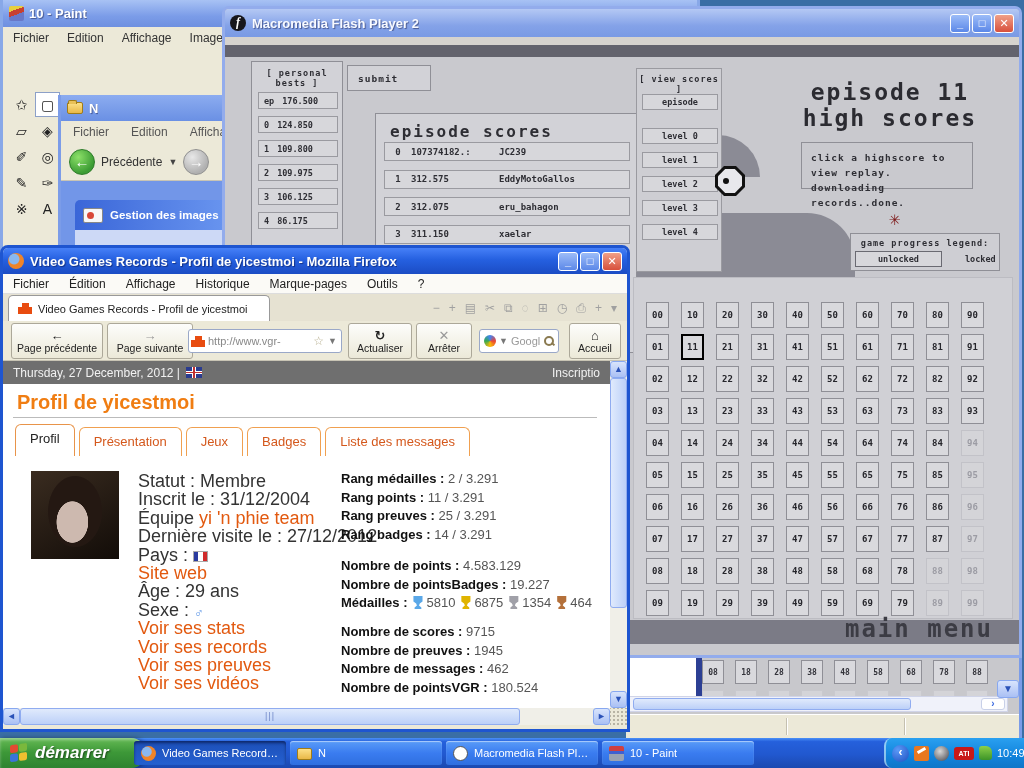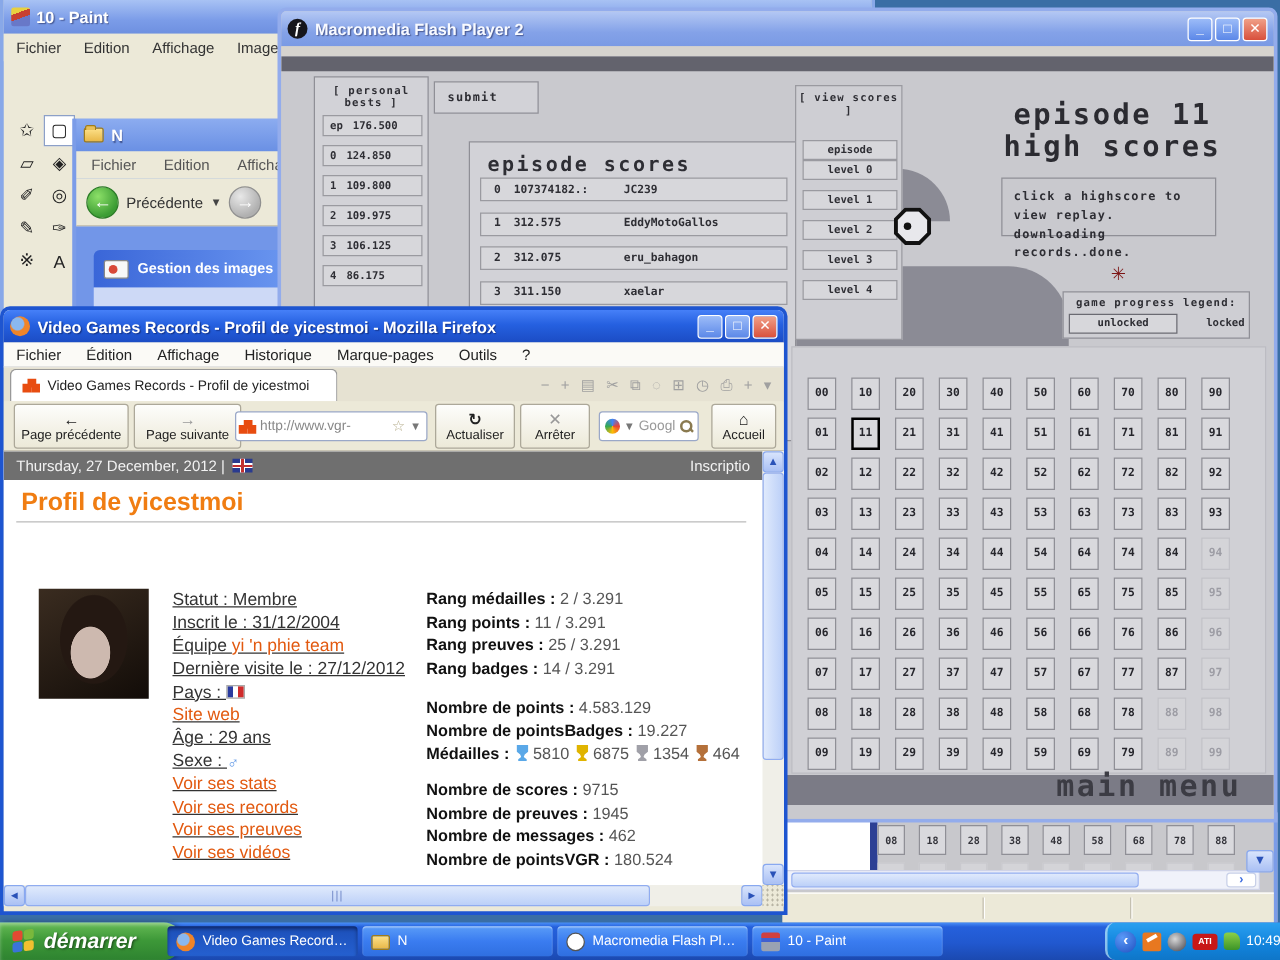--- a/index.html
+++ b/index.html
@@ -157,21 +157,21 @@
   .vgr-heading{left:14px;top:30px;font-size:20px;font-weight:bold;color:#f07d12;}
   .heading-rule{left:10px;top:56px;width:584px;height:1px;background:#bbb;}
   .ptabs{left:12px;top:64px;display:flex;gap:4px;align-items:flex-end;height:31px;}
   .ptab{border:1px solid #f0a050;border-bottom:none;border-radius:6px 6px 0 0;background:#fff;color:#d4581c;
     font-size:13px;padding:6px 14px 7px 14px;}
   .ptab.active{color:#222;padding-bottom:10px;border-color:#e8944a;}
   .avatar{left:28px;top:110px;width:88px;height:88px;background:
     radial-gradient(ellipse 26px 34px at 47% 58%,#cdb9af 0 60%,rgba(0,0,0,0) 62%),
     radial-gradient(ellipse 38px 50px at 50% 46%,#241812 0 70%,rgba(0,0,0,0) 72%),
     linear-gradient(150deg,#3a2c20,#120c08);}
-  .pline{position:absolute;left:135px;font-size:14px;color:#333;white-space:nowrap;text-decoration:underline;}
+  .pline{position:absolute;left:135px;font-size:18px;color:#333;white-space:nowrap;}
   .plink{color:#e2590f;text-decoration:none;}
   .picon{display:inline-block;vertical-align:-1px;}
   .picon.flag-fr{width:15px;height:11px;background:linear-gradient(90deg,#2a3b9f 0 33%,#fff 33% 66%,#d02b2b 66% 100%);border:1px solid #aaa;}
   .picon.male-symbol::after{content:"♂";color:#6b9fe8;font-weight:bold;font-size:13px;}
   .stat-line{position:absolute;left:338px;font-size:13px;color:#555;white-space:nowrap;}
   .stat-line b{color:#111;}
   .trophy{display:inline-block;width:13px;height:13px;vertical-align:-2px;margin:0 2px 0 4px;
     clip-path:polygon(15% 0,85% 0,85% 42%,64% 58%,58% 74%,76% 88%,76% 100%,24% 100%,24% 88%,42% 74%,36% 58%,15% 42%);}
   .ff-vscroll{position:absolute;right:0px;top:113px;width:17px;height:347px;background:#f0efe8;}
   .ff-hscroll{position:absolute;left:0;top:460px;width:624px;height:17px;background:#f0efe8;}
@@ -391,21 +391,21 @@
               <span class="es-score">311.150</span>
               <span>xaelar</span>
             </div>
 
         </div>
       </div>
 
       <div class="abs vs-panel">
         <div class="vs-header px">[ view scores ]</div>
         <div>
-          <div class="vs-btn" style="top: 43px;">episode</div>
+          <div class="vs-btn" style="top: 25px;">episode</div>
             <div class="vs-btn" style="top: 59px;">level 0</div>
             <div class="vs-btn" style="top: 83px;">level 1</div>
             <div class="vs-btn" style="top: 107px;">level 2</div>
             <div class="vs-btn" style="top: 131px;">level 3</div>
             <div class="vs-btn" style="top: 155px;">level 4</div>
         </div>
       </div>
 
       <div class="abs octagon-outer">
         <div class="octagon-inner"></div>
@@ -617,20 +617,27 @@
     </div>
 
     <div class="ff-content">
       <div class="abs datebar">
         <span>Thursday, 27 December, 2012 |</span>
         <span class="uk-flag"></span>
         <span class="date-right">Inscriptio</span>
       </div>
       <div class="abs vgr-heading">Profil de yicestmoi</div>
       <div class="abs heading-rule"></div>
+      <div class="abs ptabs">
+        <div class="ptab active">Profil</div>
+          <div class="ptab">Présentation</div>
+          <div class="ptab">Jeux</div>
+          <div class="ptab">Badges</div>
+          <div class="ptab">Liste des messages</div>
+      </div>
       <div class="abs avatar"></div>
       <div>
 
           <div class="pline" style="top: 110px;">
             <span>Statut : Membre</span><a class="plink" href="#"></a><span class="picon"></span>
           </div>
 
           <div class="pline" style="top: 128.4px;">
             <span>Inscrit le : 31/12/2004</span><a class="plink" href="#"></a><span class="picon"></span>
           </div>

